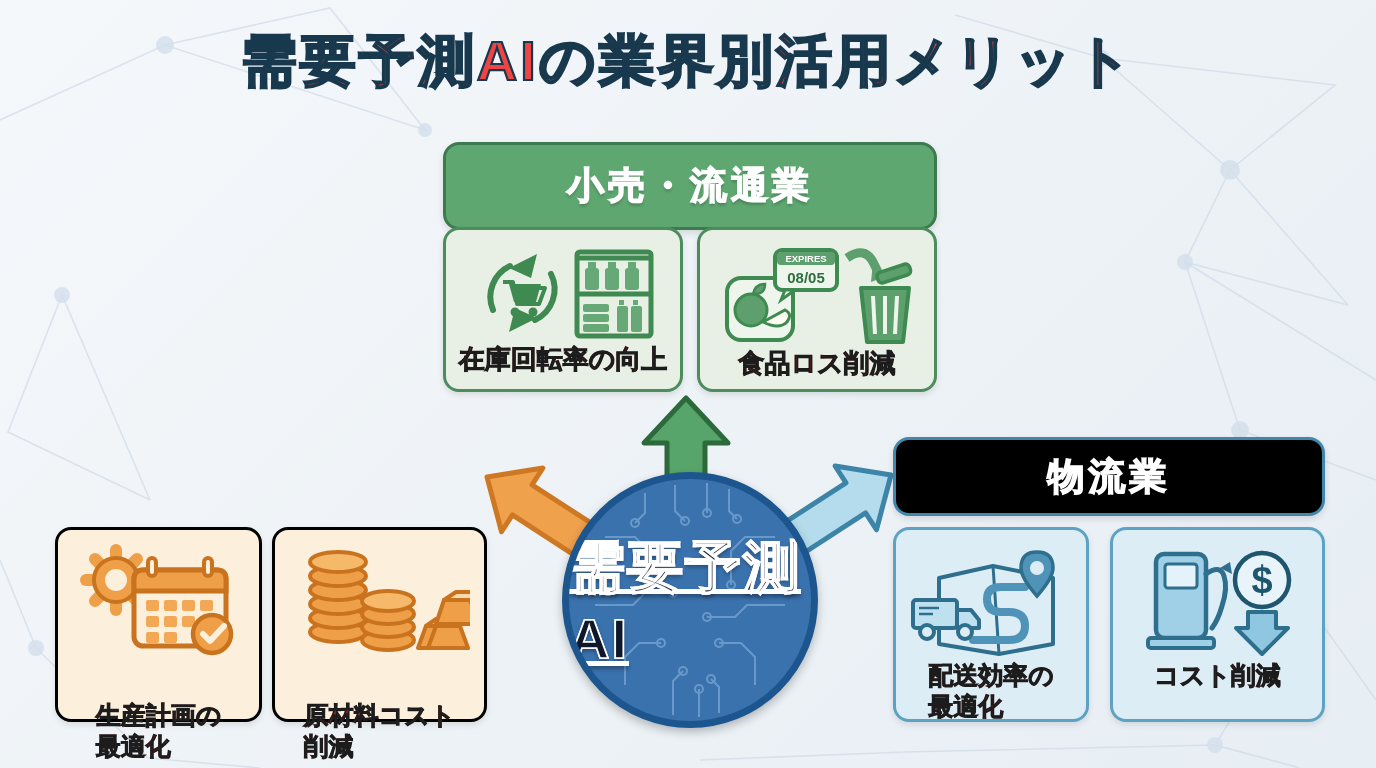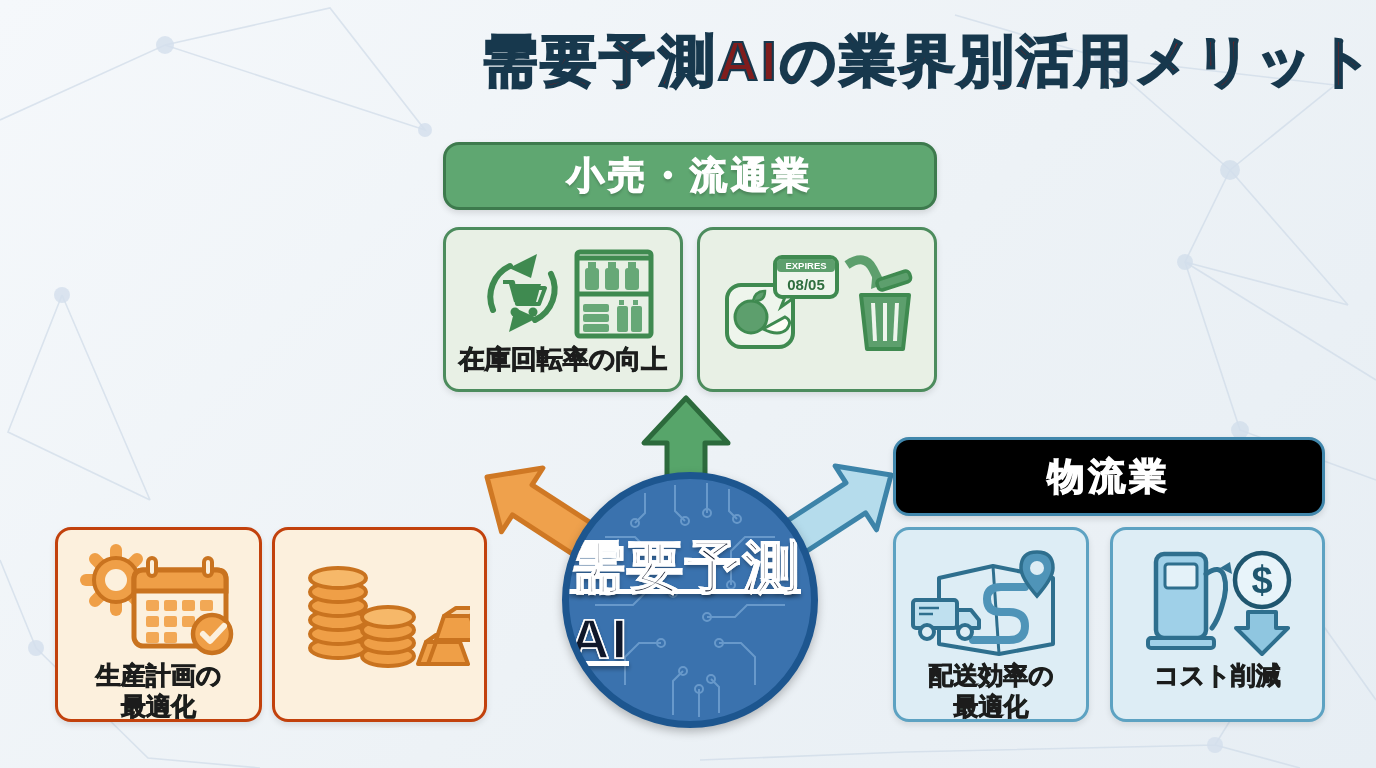--- a/index.html
+++ b/index.html
@@ -6,46 +6,46 @@
   body{
     width:1376px;height:768px;overflow:hidden;
     font-family:"Liberation Sans","DejaVu Sans",sans-serif;
     position:relative;
     background:linear-gradient(135deg,#f5f8fb 0%,#edf2f6 55%,#e7eef4 100%);
   }
   .stage{position:absolute;inset:0;}
   svg.bg{position:absolute;inset:0;pointer-events:none;}
   .title{
     position:absolute;top:24px;left:0;width:100%;margin:0;
-    text-align:right;font-size:56px;font-weight:bold;
-    color:#7f1d1d;letter-spacing:3px;
+    text-align:center;font-size:56px;font-weight:bold;
+    color:#ef4444;letter-spacing:3px;
     -webkit-text-stroke:2.2px #17384d;
   }
   .hdr{
     position:absolute;box-sizing:border-box;border-radius:16px;
     display:flex;align-items:center;justify-content:center;
     color:#fff;font-size:37px;font-weight:bold;letter-spacing:4px;
     -webkit-text-stroke:1.4px #fff;
     text-shadow:0 3px 3px rgba(0,0,0,0.22);
     box-shadow:0 3px 6px rgba(0,0,0,0.12);
   }
   .hdr.green{background:#5fa771;border:3px solid #3d7a4d;}
   .hdr.orange{background:#ec9136;border:3px solid #cf7520;}
   .hdr.blue{background:#000000;border:3px solid #4187ac;}
   .card{
     position:absolute;box-sizing:border-box;border-radius:16px;
     display:flex;flex-direction:column;align-items:center;
     padding:14px 6px 28px;box-shadow:0 3px 6px rgba(0,0,0,0.10);
   }
   .card.green{background:#e8f0e5;border:3px solid #4c8c5d;}
-  .card.orange{background:#fcf0dd;border:3px solid #c2410c;}
+  .card.orange{background:#fcf0dd;border:3px solid #000000;gap:40px;}
   .card.blue{background:#ddedf5;border:3px solid #5da2c2;}
   .card .iconbox{flex:1;display:flex;align-items:center;justify-content:center;width:100%;}
   .card .label{
-    font-size:26px;font-weight:bold;color:#14532d;text-align:center;
+    font-size:26px;font-weight:bold;color:#b91c1c;
     line-height:1.22;-webkit-text-stroke:0.9px #1c1c1c;padding-bottom:4px;
   }
   .card.orange .label,.card.blue .label{font-size:25px;}
   svg.arrows{position:absolute;inset:0;pointer-events:none;}
   .center{
     position:absolute;left:562px;top:472px;width:256px;height:256px;
     border-radius:50%;background:#3a72ae;border:7px solid #1d568f;
     box-sizing:border-box;display:flex;align-items:center;justify-content:center;
     overflow:hidden;box-shadow:0 4px 10px rgba(0,0,0,0.25);
   }
@@ -88,21 +88,21 @@
   <h1 class="title">需要予測AIの業界別活用メリット</h1>
 
   <svg class="arrows" width="1376" height="768" viewBox="0 0 1376 768">
     <g stroke-linejoin="round" stroke-width="5">
       <path d="M0 0 L-45 -42 L-45 -19 L-95 -19 L-95 19 L-45 19 L-45 42 Z" transform="translate(686,398) rotate(-90)" fill="#57a56a" stroke="#2c6a3c"></path>
       <path d="M0 0 L-42 -38 L-42 -18 L-152 -18 L-152 18 L-42 18 L-42 38 Z" transform="translate(487,477) rotate(-147)" fill="#efa14c" stroke="#cf7824"></path>
       <path d="M0 0 L-42 -38 L-42 -18 L-155 -18 L-155 18 L-42 18 L-42 38 Z" transform="translate(891,475) rotate(-33)" fill="#b5dcec" stroke="#3d84a9"></path>
     </g>
   </svg>
 
-  <div class="hdr green" style="left:443px;top:142px;width:494px;height:68px;">
+  <div class="hdr green" style="left:443px;top:142px;width:494px;height:88px;">
     <span>小売・流通業</span>
   </div>
 
   <div class="card green" style="left:443px;top:227px;width:240px;height:165px;">
     <div class="iconbox">
       <svg width="196" height="100" viewBox="0 0 196 100" fill="none">
         <g stroke="#3f8a50" stroke-width="6" stroke-linecap="round">
           <path d="M28 66 A34 34 0 0 1 45 22"></path>
           <path d="M86 30 A34 34 0 0 1 70 76"></path>
           <path d="M45 22 L66 14 M45 22 L55 40" stroke-width="0" fill="#3f8a50"></path>
@@ -158,20 +158,21 @@
         <path d="M152 38 l16 -6 l-14 -14 Z" fill="#5d9f6d"></path>
         <g>
           <path d="M142 44 h48 l-6 54 h-36 Z" fill="#5d9f6d" stroke="#3f8a50" stroke-width="4" stroke-linejoin="round"></path>
           <line x1="154" y1="52" x2="156" y2="90" stroke="#eef5ec" stroke-width="4"></line>
           <line x1="166" y1="52" x2="166" y2="90" stroke="#eef5ec" stroke-width="4"></line>
           <line x1="178" y1="52" x2="176" y2="90" stroke="#eef5ec" stroke-width="4"></line>
           <rect x="158" y="24" width="34" height="11" rx="4" transform="rotate(-18 175 30)" fill="#5d9f6d" stroke="#3f8a50" stroke-width="3.5"></rect>
         </g>
       </svg>
     </div>
+    <div class="label">食品ロス削減</div>
   </div>
 
 
   <div class="card orange" style="left:55px;top:527px;width:207px;height:195px;">
     <div class="iconbox">
       <svg width="170" height="116" viewBox="0 0 170 116" fill="none">
         <g transform="translate(42,36)">
           <g stroke="#ef9f47" stroke-width="12" stroke-linecap="round">
             <line x1="0" y1="-30" x2="0" y2="-22"></line>
               <line x1="0" y1="30" x2="0" y2="22"></line>
@@ -231,20 +232,24 @@
             <ellipse cx="98" cy="57" rx="26" ry="10" fill="#f6b869"></ellipse>
         </g>
         <g stroke="#c9731f" stroke-width="4" stroke-linejoin="round">
           <path d="M128 104 l8 -22 h24 l8 22 Z" fill="#ef9f47"></path>
           <path d="M136 82 l10 -7 h22 l-8 7 Z" fill="#f9d9ae"></path>
           <path d="M160 104 l8 -22 h24 l8 22 Z" fill="#ef9f47" transform="translate(-22,0)"></path>
           <path d="M146 80 l8 -24 h26 l9 24 Z" fill="#ef9f47"></path>
           <path d="M154 56 l12 -8 h24 l-10 8 Z" fill="#f9d9ae"></path>
         </g>
       </svg>
+    </div>
+    <div class="label">
+      <div>原材料コスト</div>
+      <div>削減</div>
     </div>
   </div>
 
   <div class="hdr blue" style="left:893px;top:437px;width:432px;height:79px;">
     <span>物流業</span>
   </div>
 
   <div class="card blue" style="left:893px;top:527px;width:196px;height:195px;">
     <div class="iconbox">
       <svg width="176" height="116" viewBox="0 0 176 116" fill="none">

